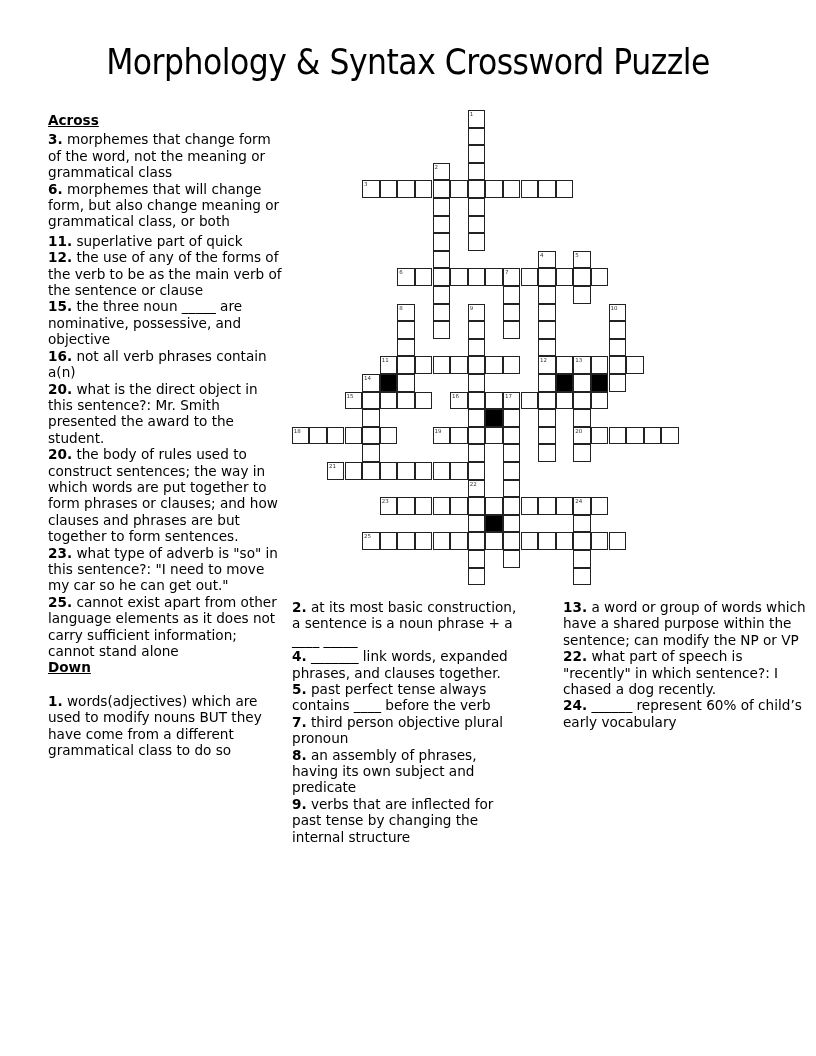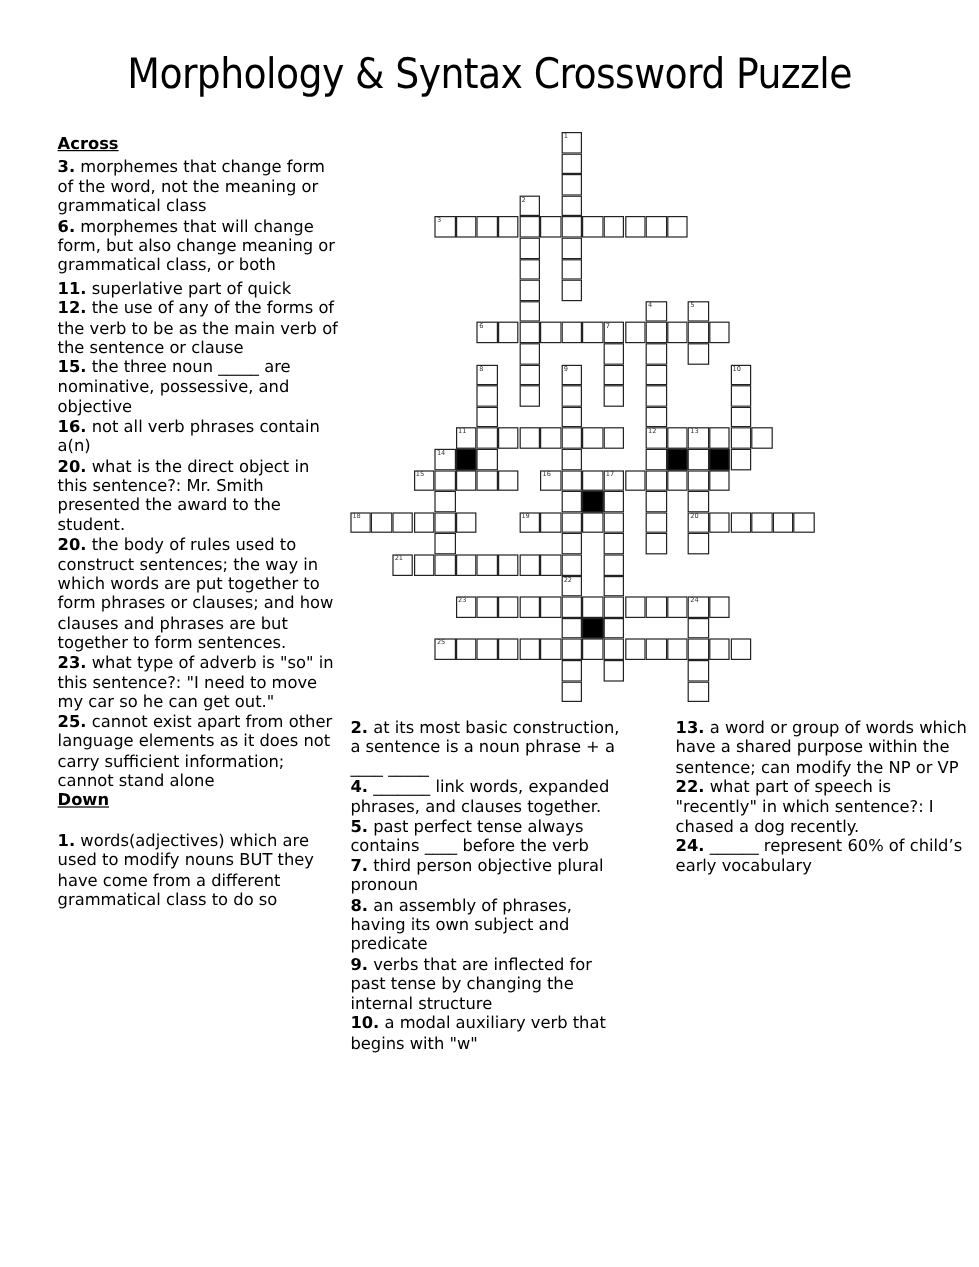--- a/index.html
+++ b/index.html
@@ -35,21 +35,20 @@
   <div class="clue" style="margin-top:17px"><span class="num">1.</span><span> words(adjectives) which are used to modify nouns BUT they have come from a different grammatical class to do so</span></div>
 </div>
 
 <div class="col" id="col2" style="left:292px; top:599px; width:232px;">
   <div class="clue"><span class="num">2.</span><span> at its most basic construction, a sentence is a noun phrase + a ____ _____</span></div>
   <div class="clue"><span class="num">4.</span><span> _______ link words, expanded phrases, and clauses together.</span></div>
   <div class="clue"><span class="num">5.</span><span> past perfect tense always contains ____ before the verb</span></div>
   <div class="clue"><span class="num">7.</span><span> third person objective plural pronoun</span></div>
   <div class="clue"><span class="num">8.</span><span> an assembly of phrases, having its own subject and predicate</span></div>
   <div class="clue"><span class="num">9.</span><span> verbs that are inflected for past tense by changing the internal structure</span></div>
-  <div class="clue"><span class="num">10.</span><span> a modal auxiliary verb that begins with "w"</span></div>
 </div>
 
 <div class="col" id="col3" style="left:563px; top:599px; width:250px;">
   <div class="clue"><span class="num">13.</span><span> a word or group of words which have a shared purpose within the sentence; can modify the NP or VP</span></div>
   <div class="clue"><span class="num">22.</span><span> what part of speech is "recently" in which sentence?: I chased a dog recently.</span></div>
   <div class="clue"><span class="num">24.</span><span> ______ represent 60% of child’s early vocabulary</span></div>
 </div>
 
 <div id="grid">
     <div class="cell" style="left: 362.1px; top: 180.4px;">

